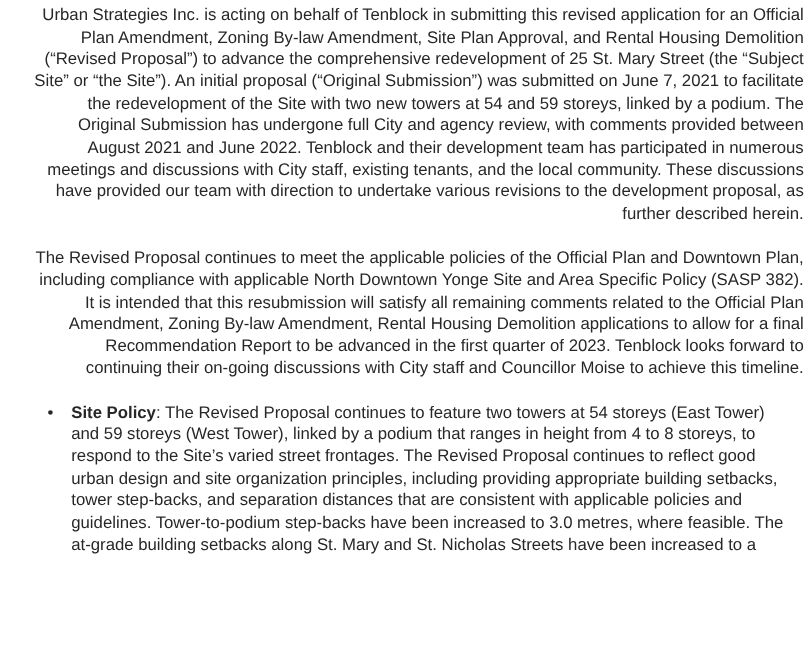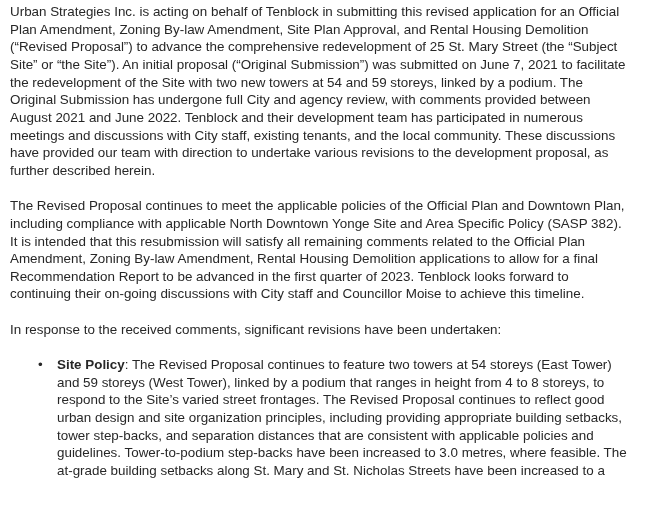--- a/index.html
+++ b/index.html
@@ -18,20 +18,21 @@
     height: 519px;
     padding: 3px 6px 0 10px;
     font-family: "Liberation Sans", "DejaVu Sans", sans-serif;
     font-size: 13.4px;
     line-height: 17.65px;
     color: #272727;
   }
   .para {
     margin: 0 0 17.65px 0;
     white-space: pre;
+    text-align: right;
   }
   .bullet-item {
     display: flex;
     margin: 0;
   }
   .bullet-marker {
     flex: 0 0 47px;
     box-sizing: border-box;
     padding-left: 28px;
     white-space: pre;
@@ -59,21 +60,20 @@
 have provided our team with direction to undertake various revisions to the development proposal, as
 further described herein.</p>
 
   <p class="para">The Revised Proposal continues to meet the applicable policies of the Official Plan and Downtown Plan,
 including compliance with applicable North Downtown Yonge Site and Area Specific Policy (SASP 382).
 It is intended that this resubmission will satisfy all remaining comments related to the Official Plan
 Amendment, Zoning By-law Amendment, Rental Housing Demolition applications to allow for a final
 Recommendation Report to be advanced in the first quarter of 2023. Tenblock looks forward to
 continuing their on-going discussions with City staff and Councillor Moise to achieve this timeline.</p>
 
-  <p class="para">In response to the received comments, significant revisions have been undertaken:</p>
 
   <div class="bullet-item">
     <span class="bullet-marker">•</span>
     <div class="bullet-text"><span class="bullet-label">Site Policy</span><span>: The Revised Proposal continues to feature two towers at 54 storeys (East Tower)
 and 59 storeys (West Tower), linked by a podium that ranges in height from 4 to 8 storeys, to
 respond to the Site’s varied street frontages. The Revised Proposal continues to reflect good
 urban design and site organization principles, including providing appropriate building setbacks,
 tower step-backs, and separation distances that are consistent with applicable policies and
 guidelines. Tower-to-podium step-backs have been increased to 3.0 metres, where feasible. The
 at-grade building setbacks along St. Mary and St. Nicholas Streets have been increased to a</span></div>

